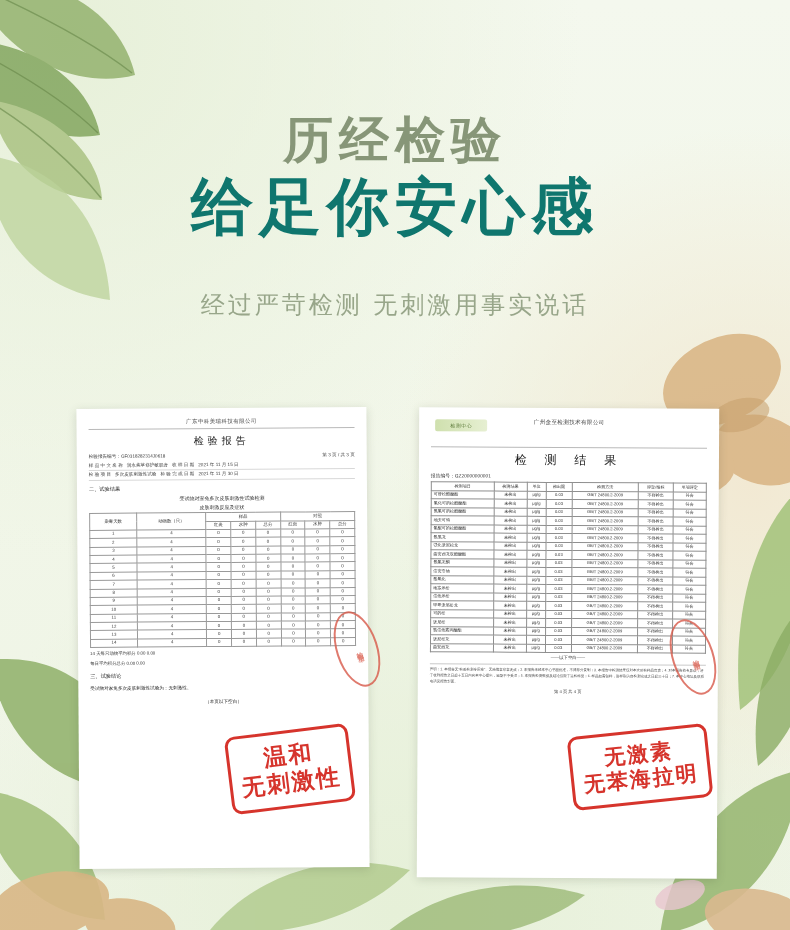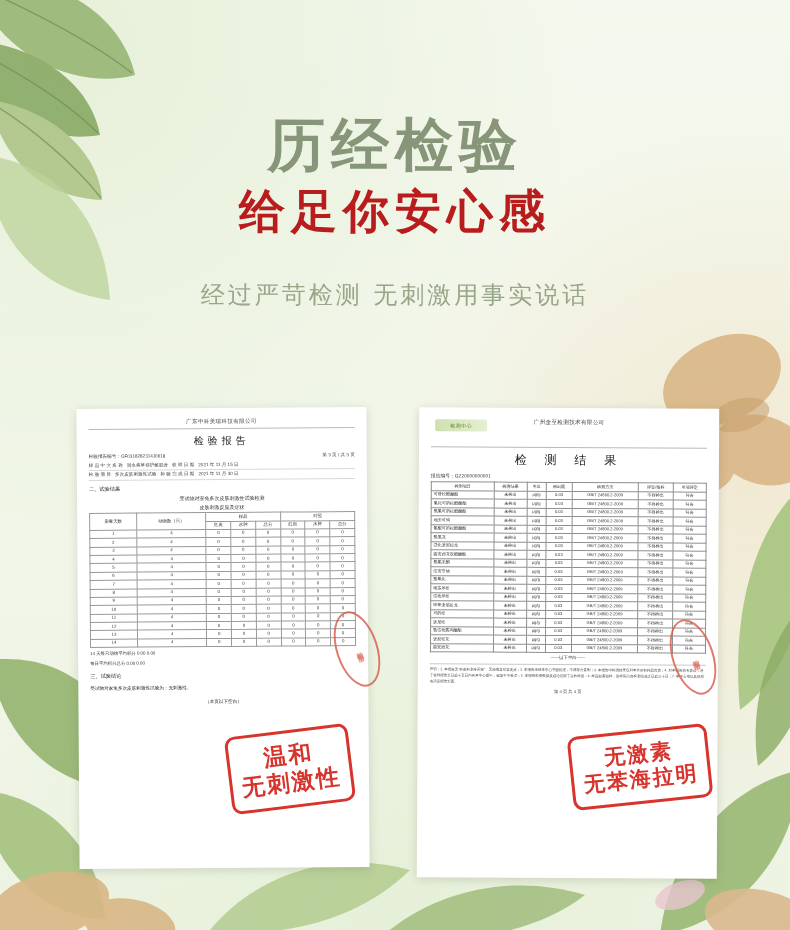--- a/index.html
+++ b/index.html
@@ -34,22 +34,22 @@
     top: 108px; left: 0; right: 0;
     text-align: center;
   }
   .h-line {
     font-family: "DejaVu Sans", sans-serif;
     font-weight: bold;
     color: #8c9a7d;
     letter-spacing: 6px;
     line-height: 1.28;
   }
-  .h-line.l1 { font-size: 58px; color: #879678; }
-  .h-line.l2 { font-size: 46px; color: #b91c1c; }
+  .h-line.l1 { font-size: 50px; color: #879678; }
+  .h-line.l2 { font-size: 62px; color: #0f766e; font-family: Liberation Mono, monospace; }
   .sub {
     margin-top: 38px;
     font-size: 24px;
     letter-spacing: 3px;
     color: #98a68a;
     font-family: "DejaVu Sans", sans-serif;
   }
 
   
   .doc {

